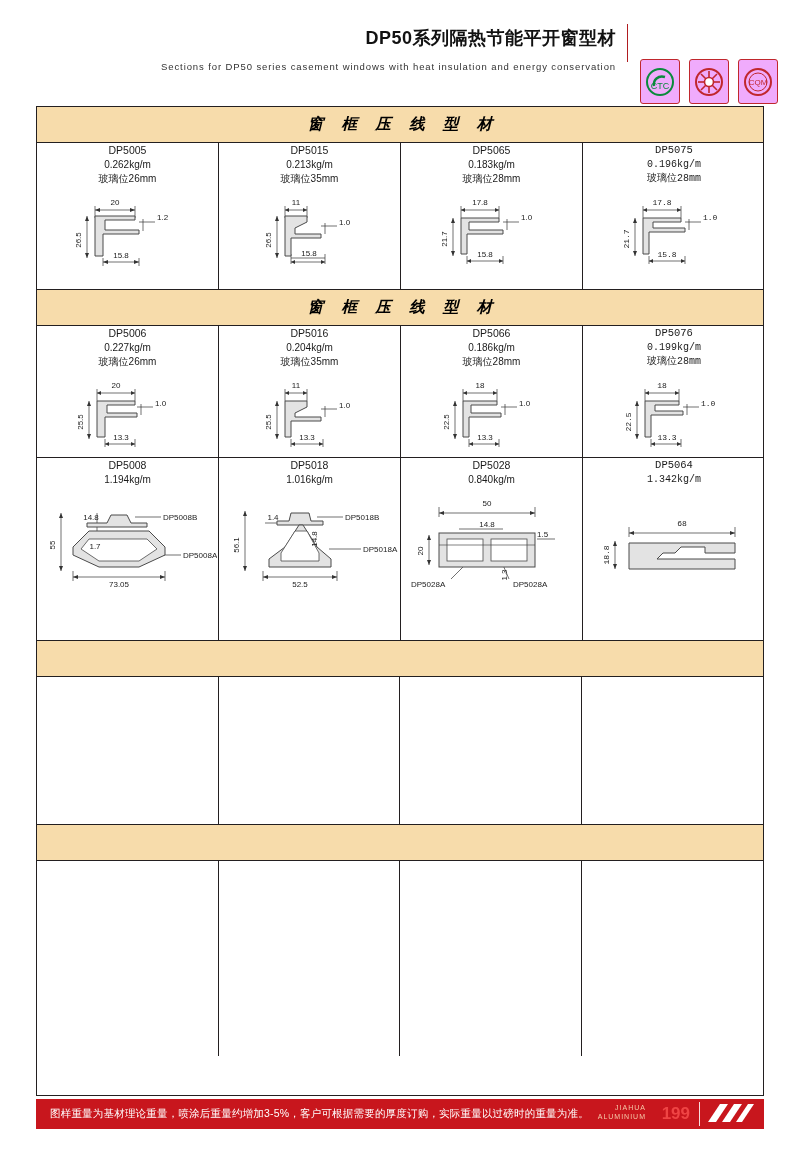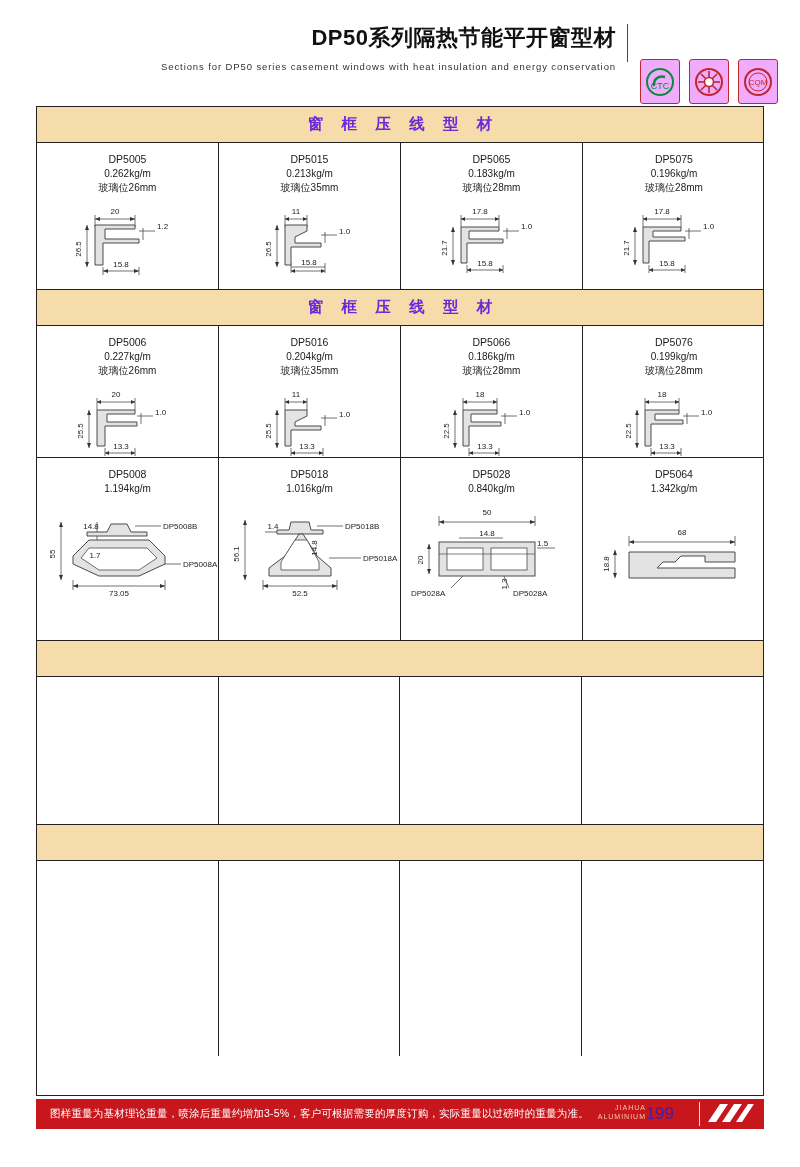--- a/index.html
+++ b/index.html
@@ -13,21 +13,21 @@
     overflow: hidden;
   }
   
   .header {
     position: absolute; left: 0; top: 0; width: 800px; height: 82px;
   }
   .header-titles {
     position: absolute; right: 184px; top: 26px; text-align: right;
   }
   .title-cn {
-    font-size: 22px; font-weight: bold; letter-spacing: 0.5px; color: #111;
+    font-size: 18px; font-weight: bold; letter-spacing: 0.5px; color: #111;
     line-height: 24px; white-space: nowrap;
   }
   .title-en {
     font-size: 9.5px; color: #333; letter-spacing: 0.9px;
     margin-top: 11px; white-space: nowrap;
   }
   .header-rule {
     position: absolute; right: 172px; top: 24px; width: 1px; height: 38px;
     background: #b01c20;
   }
@@ -43,32 +43,33 @@
   
   .sheet {
     position: absolute; left: 36px; top: 106px; width: 728px; height: 990px;
     border: 1px solid #231f20;
   }
   .band {
     height: 36px; background: #f7dcab; border-bottom: 1px solid #231f20;
     display: flex; align-items: center; justify-content: center;
   }
   .band-title {
-    font-size: 15.5px; font-weight: bold; color: #6d28d9; letter-spacing: 7px;
+    font-size: 15.5px; font-weight: bold; color: #000000; letter-spacing: 7px;
     text-indent: 7px;
+    font-style: italic;
   }
   .row {
     display: flex; border-bottom: 1px solid #231f20;
   }
   .row:last-child { border-bottom: none; }
   .cell {
     width: 182px; border-right: 1px solid #231f20; position: relative;
-    padding-top: 9px;
-  }
-  .cell:last-child { border-right: none; }
+    padding-top: 0;
+  }
+  .cell:last-child { border-right: none; font-family: Liberation Mono, monospace; }
   .cell-code {
     text-align: center; font-size: 10.5px; color: #1a1a1a; line-height: 14.5px;
   }
   .cell-spec {
     text-align: center; font-size: 10px; color: #1a1a1a; line-height: 14px;
   }
   .fig { position: relative; width: 182px; }
   .fig svg { display:block; margin: 0 auto; }
 
   .row-a { height: 147px; }
@@ -87,23 +88,23 @@
   }
   .footer-text {
     position: absolute; left: 14px; top: 0; height: 30px; display: flex;
     align-items: center; color: #fff; font-size: 10.5px; letter-spacing: 0.2px;
   }
   .footer-brand {
     position: absolute; right: 118px; top: 4px; text-align: right;
     color: #f6c9a8; font-size: 7px; line-height: 9px; letter-spacing: 1px;
   }
   .footer-page {
-    position: absolute; right: 90px; top: 0; height: 30px;
+    position: absolute; right: 74px; top: 0; height: 30px;
     display: flex; align-items: center;
-    color: #4c1d95; font-size: 17px; font-weight: normal;
+    color: #ef4444; font-size: 17px; font-weight: bold;
   }
   .footer-slash {
     position: absolute; right: 64px; top: 3px; width: 1px; height: 24px;
     background: #ffffff; opacity: .85;
   }
   .footer-marks {
     position: absolute; right: 10px; top: 3px; width: 50px; height: 24px;
   }
 </style>
 </head>

